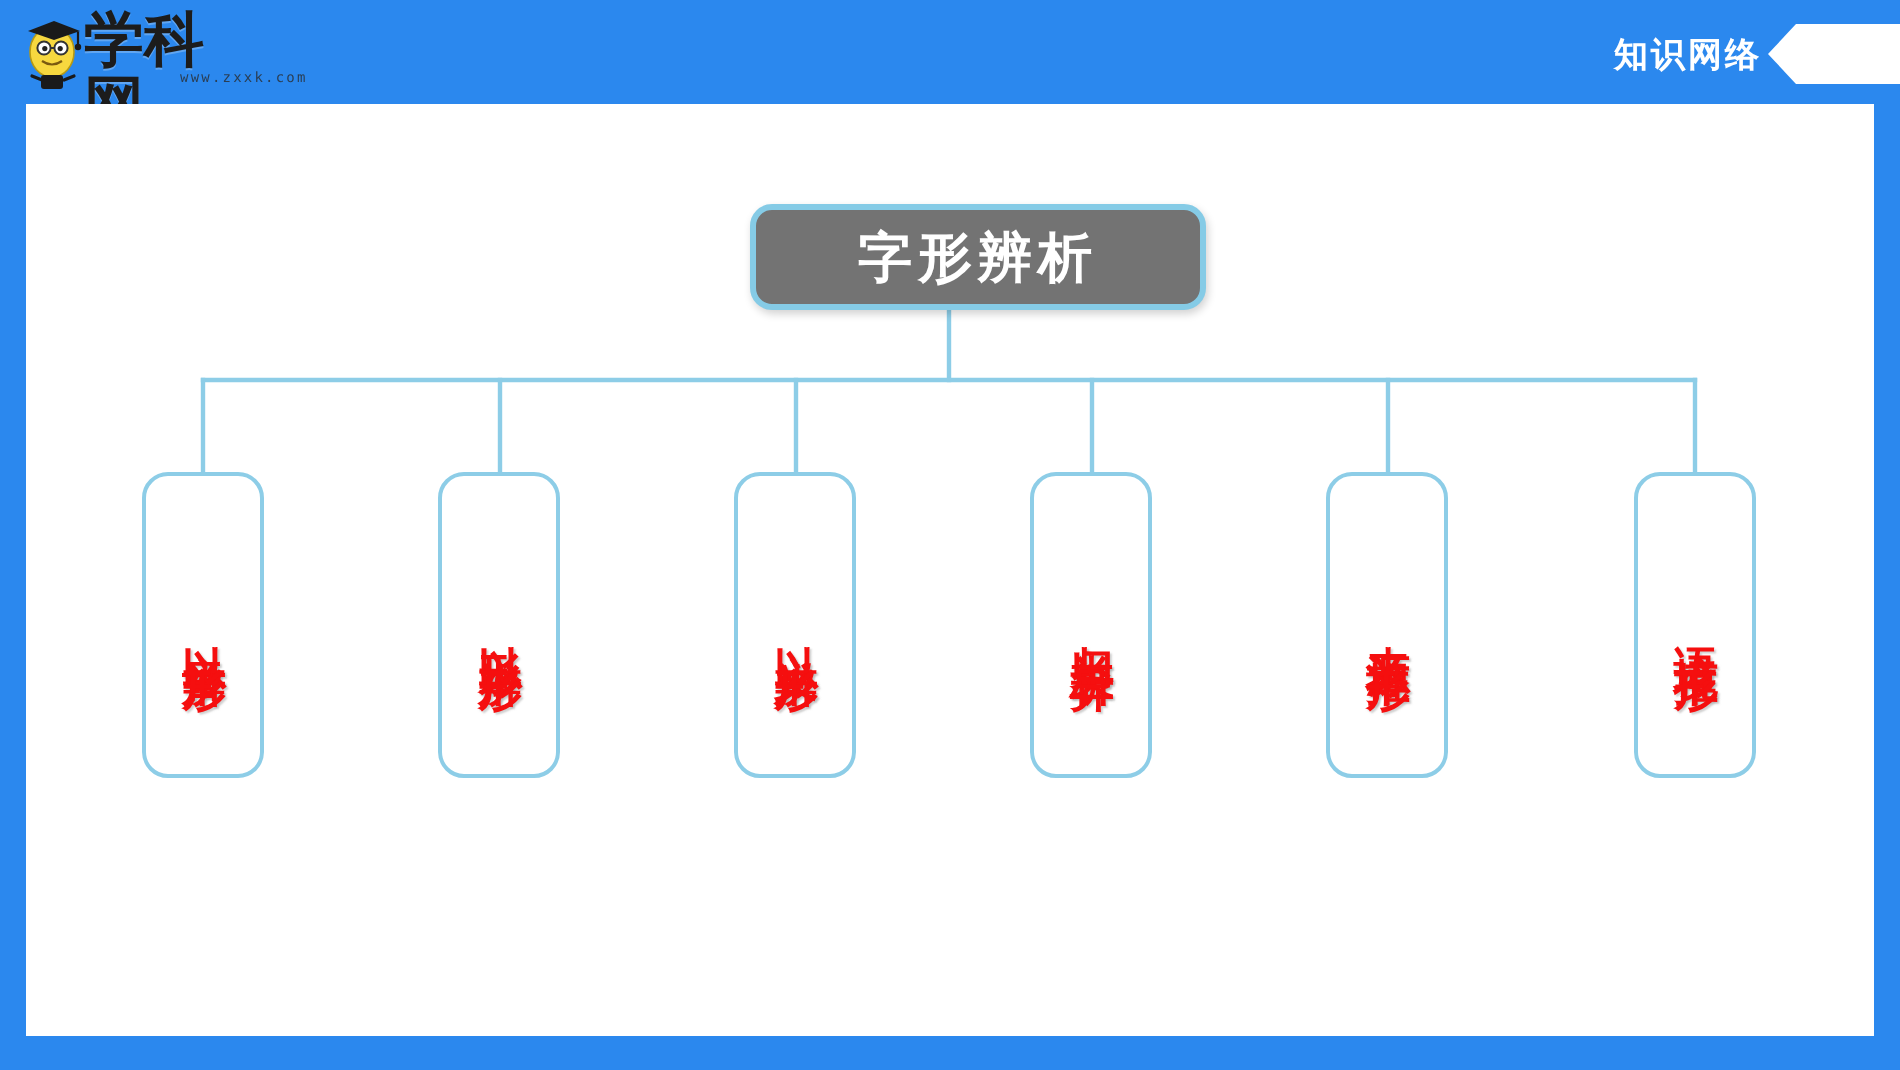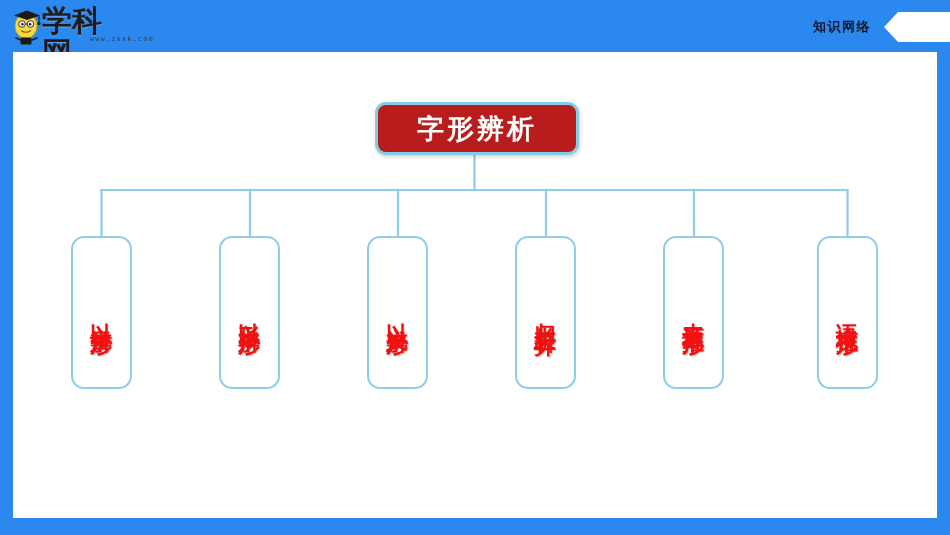--- a/index.html
+++ b/index.html
@@ -57,25 +57,25 @@
   }
 
   .hdr-right {
     position: absolute;
     right: 0; top: 11px;
     height: 32px;
     display: flex;
     align-items: center;
   }
   .hdr-title {
-    color: #0f172a;
-    font-size: 13px;
+    color: #ffffff;
+    font-size: 17px;
     font-weight: bold;
     letter-spacing: 1.5px;
-    margin-right: 13px;
+    margin-right: 3px;
   }
   .hdr-arrow {
     width: 66px;
     height: 30px;
     background: #ffffff;
     -webkit-clip-path: polygon(14px 0, 100% 0, 100% 100%, 14px 100%, 0 50%);
     clip-path: polygon(14px 0, 100% 0, 100% 100%, 14px 100%, 0 50%);
   }
 
   
@@ -90,22 +90,22 @@
   .diagram {
     position: absolute;
     left: 0; top: 0;
     width: 924px; height: 466px;
   }
   .diagram svg { position: absolute; left: 0; top: 0; }
 
   .root-node {
     position: absolute;
     left: 362px; top: 50px;
-    width: 204px; height: 53px;
-    background: #b91c1c;
+    width: 228px; height: 53px;
+    background: #737373;
     border: 3px solid #85cbe6;
     border-radius: 11px;
     box-sizing: border-box;
     display: flex;
     align-items: center;
     justify-content: center;
     box-shadow: 1px 2px 4px rgba(0,0,0,0.18);
   }
   .root-label {
     color: #ffffff;

